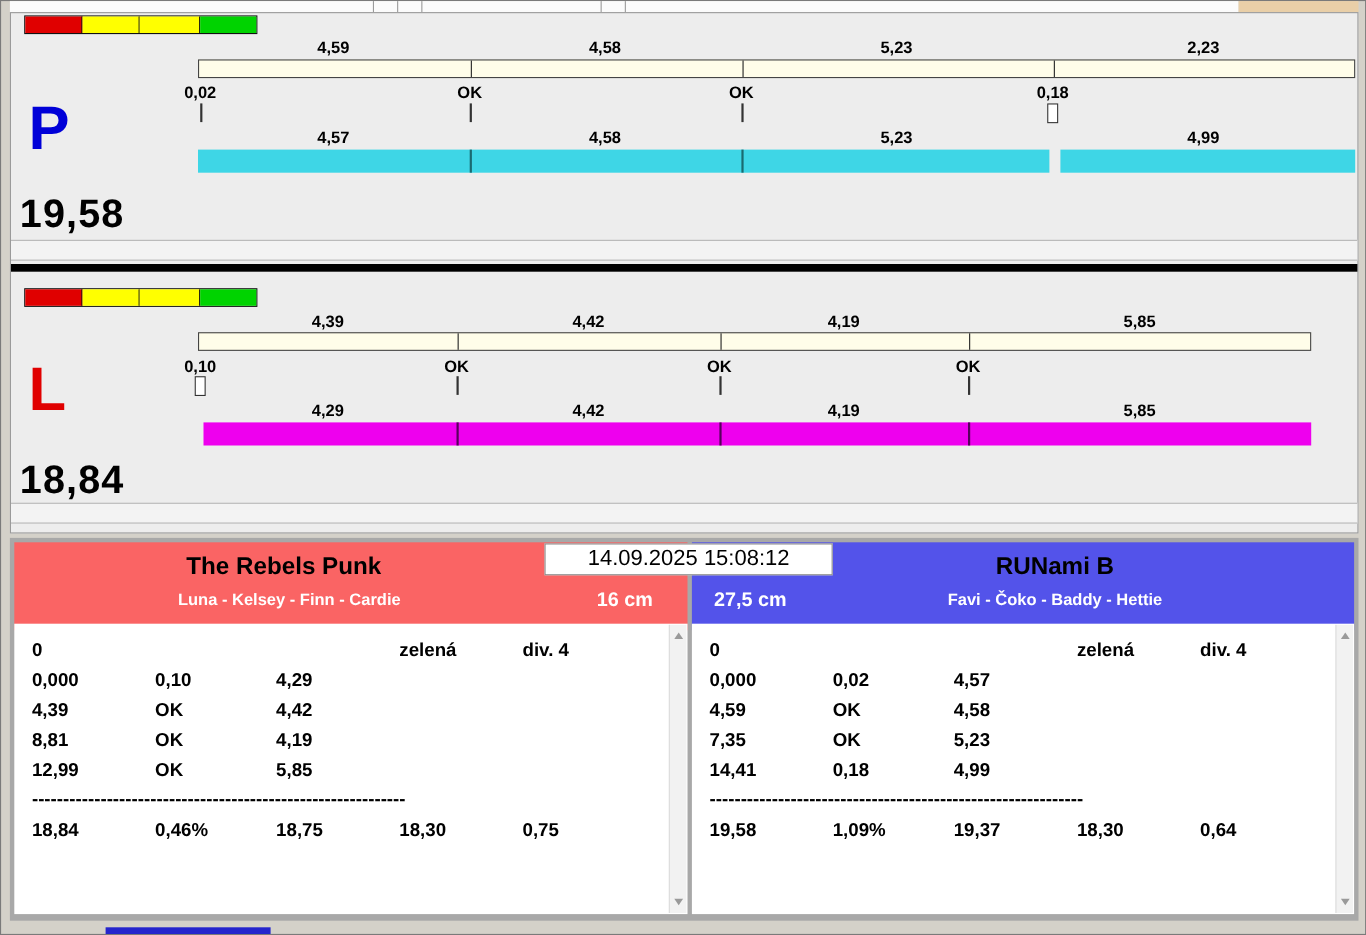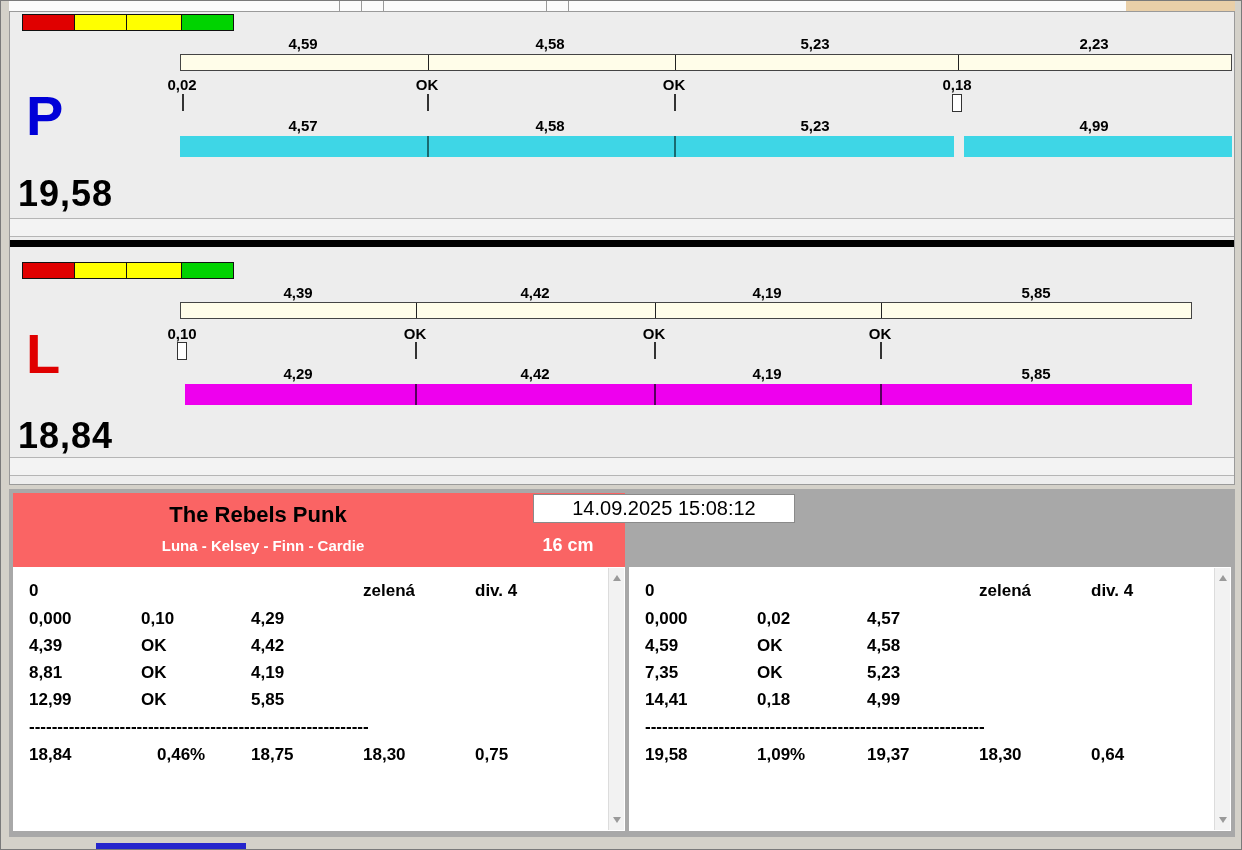--- a/index.html
+++ b/index.html
@@ -35,21 +35,21 @@
   .black-divider{position:absolute;left:0;width:100%;height:7px;background:#000;}
 
   
   .bottom-band{position:absolute;left:8px;top:488px;width:1226px;height:348px;background:#a8a8a8;}
   .team-header{position:absolute;top:4px;height:80px;}
   .team-title{position:absolute;text-align:center;font-size:22px;font-weight:bold;color:#000;white-space:nowrap;}
   .team-members{position:absolute;text-align:center;font-size:15px;font-weight:bold;color:#fff;white-space:nowrap;}
   .jump-height{position:absolute;font-size:18px;font-weight:bold;color:#fff;white-space:nowrap;}
   .timestamp-box{position:absolute;left:486px;top:5px;width:262px;height:29px;background:#fff;
     border:1px solid #8a8a8a;display:flex;align-items:center;justify-content:center;
-    font-size:20px;font-weight:normal;z-index:5;white-space:nowrap;margin-left:38px;}
+    font-size:20px;font-weight:normal;z-index:5;white-space:nowrap;}
   .result-panel{position:absolute;top:78px;height:264px;background:#fff;}
   .cell{position:absolute;font-size:17px;font-weight:bold;white-space:nowrap;}
   .scrollbar{position:absolute;top:1px;right:1px;bottom:1px;width:16px;background:#f2f2f2;
     border-left:1px solid #dcdcdc;}
   .sb-arrow{position:absolute;left:4px;width:0;height:0;
     border-left:4px solid transparent;border-right:4px solid transparent;}
   .sb-arrow.up{top:7px;border-bottom:6px solid #9a9a9a;}
   .sb-arrow.down{bottom:7px;border-top:6px solid #9a9a9a;}
 
   .bottom-blue-bar{position:absolute;left:95px;top:842px;width:150px;height:8px;background:#2525cc;}
@@ -161,20 +161,25 @@
   </div>
 
   <div class="bottom-band">
 
     <div class="team-header" style="left:4px;width:612px;background:#fa6464">
       <div class="team-title" style="left:0;top:9px;width:490px">The Rebels Punk</div>
       <div class="team-members" style="left:0;top:44px;width:500px">Luna - Kelsey - Finn - Cardie</div>
       <div class="jump-height" style="left:505px;top:42px;width:100px;text-align:center">16 cm</div>
     </div>
 
+    <div class="team-header" style="left:620px;width:602px;background:#5353ea">
+      <div class="team-title" style="left:100px;top:9px;width:460px">RUNami B</div>
+      <div class="team-members" style="left:100px;top:44px;width:460px">Favi - Čoko - Baddy - Hettie</div>
+      <div class="jump-height" style="left:20px;top:42px">27,5 cm</div>
+    </div>
 
     <div class="timestamp-box">
       <span>14.09.2025 15:08:12</span>
     </div>
 
     <div class="result-panel" style="left:4px;width:612px">
       <span class="cell" style="left:16px;top:14px">0</span>
       <span class="cell" style="left:350px;top:14px">zelená</span>
       <span class="cell" style="left:462px;top:14px">div. 4</span>
 
@@ -190,21 +195,21 @@
       <span class="cell" style="left:128px;top:96px">OK</span>
       <span class="cell" style="left:238px;top:96px">4,19</span>
 
       <span class="cell" style="left:16px;top:123px">12,99</span>
       <span class="cell" style="left:128px;top:123px">OK</span>
       <span class="cell" style="left:238px;top:123px">5,85</span>
 
       <span class="cell" style="left:16px;top:150px">------------------------------------------------------------</span>
 
       <span class="cell" style="left:16px;top:178px">18,84</span>
-      <span class="cell" style="left:144px;top:178px">0,46%</span>
+      <span class="cell" style="left:128px;top:178px">0,46%</span>
       <span class="cell" style="left:238px;top:178px">18,75</span>
       <span class="cell" style="left:350px;top:178px">18,30</span>
       <span class="cell" style="left:462px;top:178px">0,75</span>
 
       <div class="scrollbar">
         <div class="sb-arrow up"></div>
         <div class="sb-arrow down"></div>
       </div>
     </div>
 

